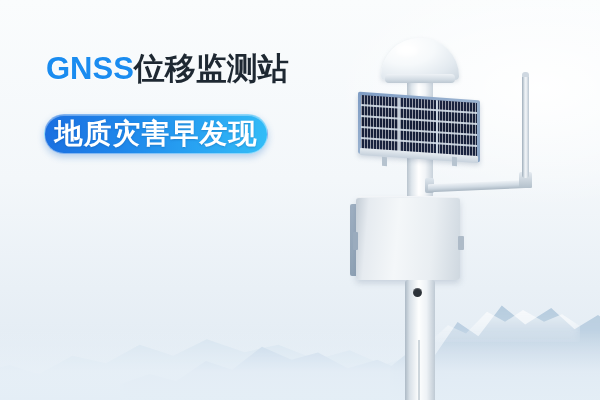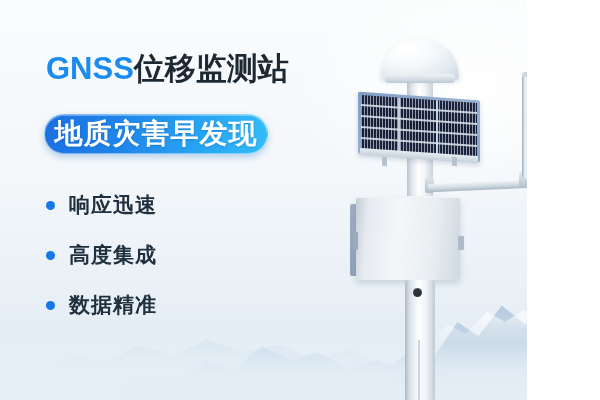--- a/index.html
+++ b/index.html
@@ -2,21 +2,21 @@
 <html><head>
 <meta charset="utf-8">
 <style>
   html, body {
     margin: 0;
     padding: 0;
     background: #ffffff;
   }
   #stage {
     position: relative;
-    width: 527px;
+    width: 600px;
     height: 400px;
     overflow: hidden;
     font-family: "Liberation Sans", "DejaVu Sans", sans-serif;
     background: linear-gradient(170deg, #fbfcfd 0%, #f4f7fa 38%, #eaf0f6 70%, #e3ebf3 100%);
   }
 
   
   .sky {
     position: absolute;
     left: 0; top: 0; right: 0; bottom: 0;
@@ -370,28 +370,14 @@
   </div>
 
   <div class="headline">
     <span class="hl-en">GNSS</span><span class="hl-cn">位移监测站</span>
   </div>
 
   <div class="badge">
     <span class="badge-text">地质灾害早发现</span>
   </div>
 
-  <div class="features">
-    <div class="feature-row">
-      <span class="feature-dot"></span>
-      <span class="feature-label">响应迅速</span>
-    </div>
-    <div class="feature-row">
-      <span class="feature-dot"></span>
-      <span class="feature-label">高度集成</span>
-    </div>
-    <div class="feature-row">
-      <span class="feature-dot"></span>
-      <span class="feature-label">数据精准</span>
-    </div>
-  </div>
 
 </div>
 
 </body></html>

